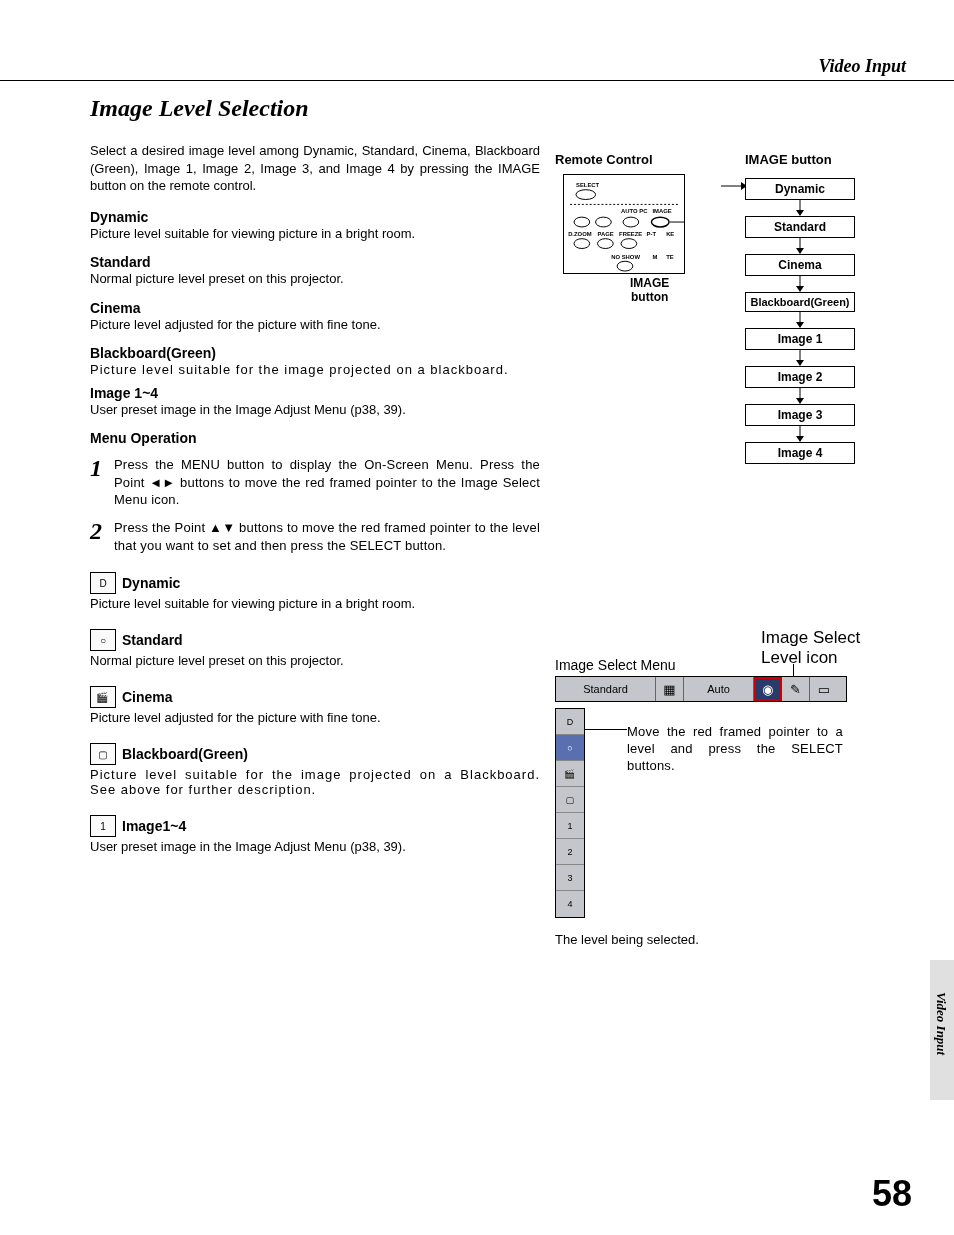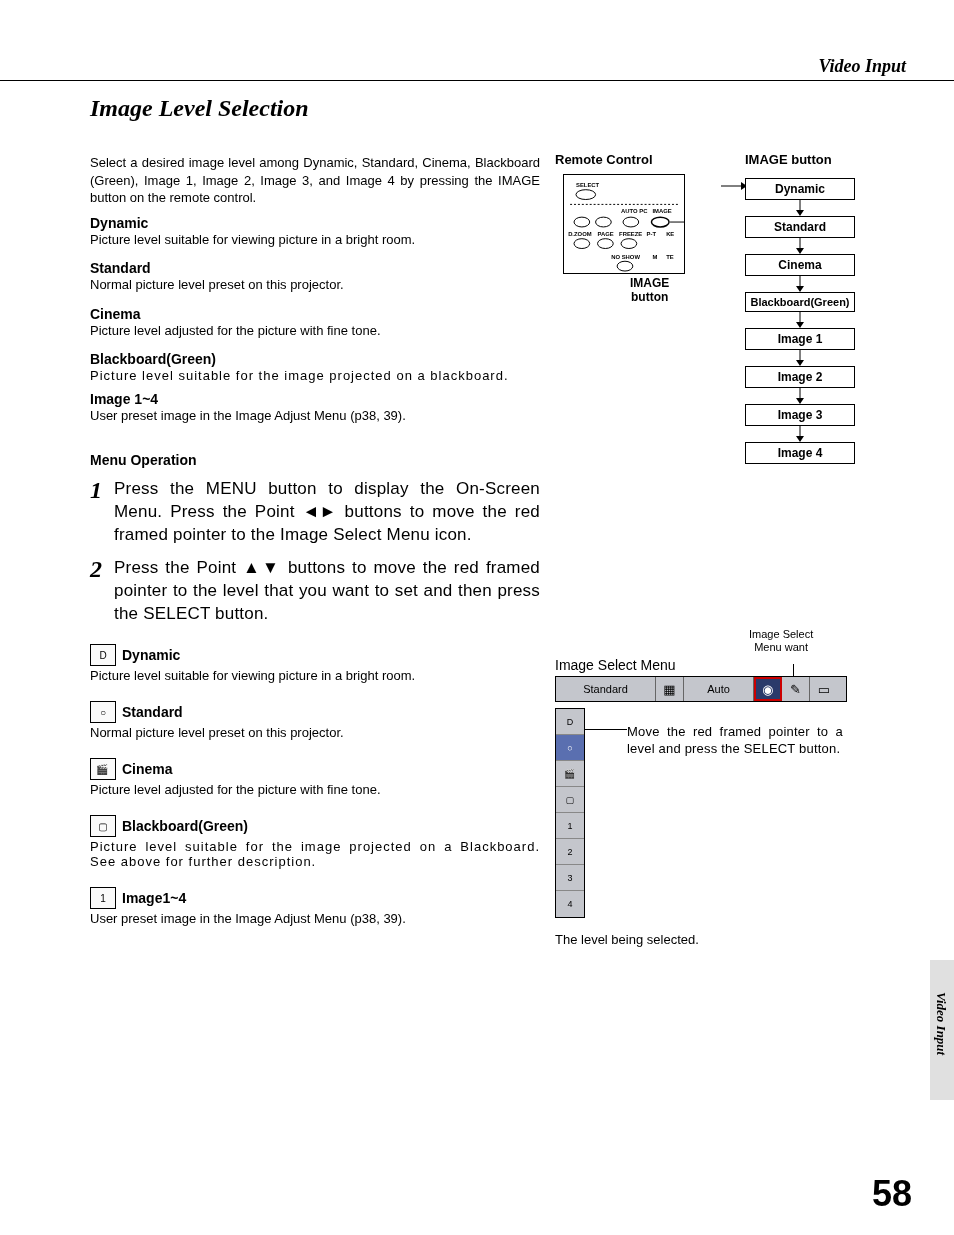--- a/index.html
+++ b/index.html
@@ -32,32 +32,32 @@
     position: absolute;
     top: 95px;
     left: 90px;
     width: 450px;
   }
   .title {
     font-style: italic;
     font-weight: bold;
     font-size: 24px;
     font-family: Georgia, 'Times New Roman', serif;
-    margin-bottom: 32px;
+    margin-bottom: 20px;
   }
   .sect-title {
     font-weight: bold;
     margin-bottom: 10px;
     font-size: 14px;
   }
   .para {
     text-align: justify;
     font-size: 13px;
     line-height: 1.35;
-    margin-bottom: 8px;
+    margin-bottom: 14px;
   }
   .def-title {
     font-weight: bold;
     font-size: 14px;
     margin-top: 6px;
   }
   .def-body {
     font-size: 13px;
     line-height: 1.35;
     margin-bottom: 12px;
@@ -70,21 +70,21 @@
   }
   .step-num {
     font-family: Georgia, 'Times New Roman', serif;
     font-style: italic;
     font-weight: bold;
     font-size: 24px;
     line-height: 1;
   }
   .step-body {
     text-align: justify;
-    font-size: 17px;
+    font-size: 13px;
     line-height: 1.35;
     flex: 1;
     letter-spacing: 0.2px;
   }
   .icon-row {
     display: flex;
     align-items: center;
     gap: 6px;
     margin-top: 18px;
   }
@@ -145,21 +145,21 @@
     height: 16px;
   }
   .ladder-arrow svg { width: 10px; height: 16px; }
   .ladder-in-arrow {
     position:absolute; top: 28px; left: 166px;
   }
   .ism-title {
     position:absolute; top:505px; left:0; font-weight:normal; font-size:14px;
   }
   .menu-icon-label {
-    position:absolute; top:476px; left:194px; font-size:11px; text-align:center; line-height:1.2;
+    position:absolute; top:476px; left:206px; font-size:17px; text-align:left; line-height:1.2;
   }
 
   .osmenu {
     position:absolute; top:524px; left:0; width:292px;
   }
   .osmenu-top {
     display:flex; border:1px solid #000; height:26px; background:#c4c6cc;
   }
   .osmenu-cell {
     border-right:1px solid #666; display:flex; align-items:center; justify-content:center;
@@ -230,21 +230,21 @@
 
   <div class="def-title">Cinema</div>
   <div class="def-body">Picture level adjusted for the picture with fine tone.</div>
 
   <div class="def-title">Blackboard(Green)</div>
   <div class="def-body" style="letter-spacing:1px;margin-bottom:2px;">Picture level suitable for the image projected on a blackboard.</div>
 
   <div class="def-title">Image 1~4</div>
   <div class="def-body">User preset image in the Image Adjust Menu (p38, 39).</div>
 
-  <div class="sect-title" style="margin-top:28px;">Menu Operation</div>
+  <div class="sect-title" style="margin-top:12px;">Menu Operation</div>
 
   <div class="step">
     <div class="step-num">1</div>
     <div class="step-body">Press the MENU button to display the On-Screen Menu.  Press the Point ◄► buttons to move the red framed pointer to the Image Select Menu icon.</div>
   </div>
   <div class="step">
     <div class="step-num">2</div>
     <div class="step-body">Press the Point ▲▼ buttons to move the red framed pointer to the level that you want to set and then press the SELECT button.</div>
   </div>
 
@@ -351,21 +351,21 @@
         </svg></div>
     <div class="ladder-box">Image 3</div>
     <div class="ladder-arrow"><svg viewBox="0 0 10 16">
           <line x1="5" y1="0" x2="5" y2="11" stroke="#000"></line>
           <polygon points="1,10 9,10 5,16"></polygon>
         </svg></div>
     <div class="ladder-box">Image 4</div>
   </div>
 
   <div class="menu-icon-label">
-    <span>Image Select</span><br><span>Menu want</span>
+    <span>Image Select</span><br><span>Level icon</span>
   </div>
   <div class="icon-line"></div>
   <div class="ism-title">Image Select Menu</div>
 
   <div class="osmenu">
     <div class="osmenu-top">
       <div class="osmenu-cell" style="width:100px;font-size:11px;">Standard</div>
       <div class="osmenu-cell" style="width:28px;">▦</div>
       <div class="osmenu-cell" style="width:70px;font-size:11px;text-align:right;">Auto</div>
       <div class="osmenu-cell" style="width:28px;background:#2a3a6a;color:#fff;border:2px solid #c00;">◉</div>
@@ -378,20 +378,20 @@
       <div class="osmenu-row">🎬</div>
       <div class="osmenu-row">▢</div>
       <div class="osmenu-row">1</div>
       <div class="osmenu-row">2</div>
       <div class="osmenu-row">3</div>
       <div class="osmenu-row" style="border-bottom:none;">4</div>
     </div>
   </div>
 
   <div class="pointer-line"></div>
-  <div class="pointer-expl">Move the red framed pointer to a level and press the SELECT button.</div>
+  <div class="pointer-expl">Move the red framed pointer to a level and press the SELECT buttons.</div>
   <div class="lvl-sel">The level being selected.</div>
 </div>
 
 <div class="side-tab">
   <span>Video Input</span>
 </div>
 <div class="page-num">58</div>
 
 </body></html>

